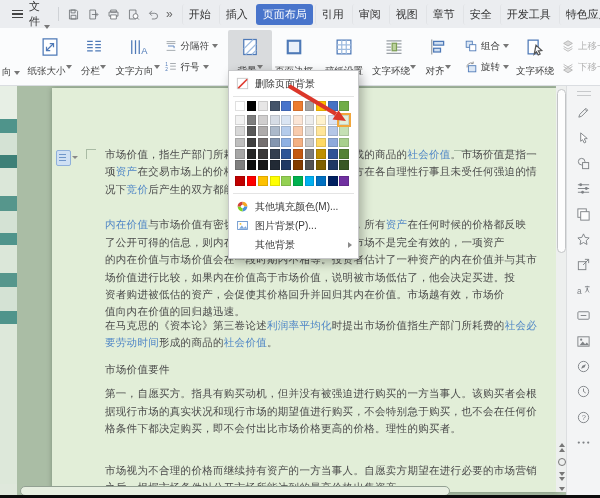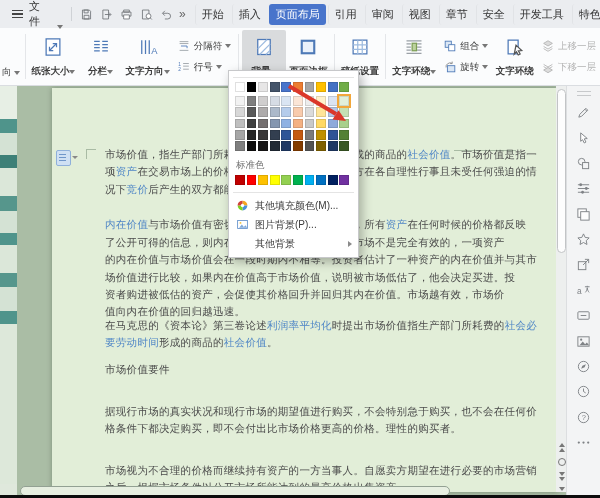--- a/index.html
+++ b/index.html
@@ -6,21 +6,21 @@
   body{width:600px;height:498px;position:relative;overflow:hidden;
        font-family:"Liberation Sans",sans-serif;background:#aabda5;}
   svg{display:block;}
 
   
   .titlebar{position:absolute;top:0;left:0;right:0;height:28px;background:#ebedf0;
             display:flex;align-items:center;font-size:11px;color:#333;z-index:20;}
   .tb-group{display:flex;align-items:center;gap:4px;padding-left:10px;}
   .hamb{display:inline-flex;flex-direction:column;gap:2px;cursor:pointer;padding:2px;}
   .hamb i{display:block;width:11px;height:1.4px;background:#444;}
-  .filebtn{display:inline-flex;align-items:flex-end;gap:17px;cursor:pointer;}
+  .filebtn{display:inline-flex;align-items:flex-end;gap:4px;cursor:pointer;}
   .caret{width:0;height:0;border-left:3.5px solid transparent;border-right:3.5px solid transparent;
          border-top:4px solid #777;display:inline-block;}
   .vsep{width:1px;height:14px;background:#cfd2d6;margin:0 4px;}
   .qicons{display:inline-flex;align-items:center;gap:7px;}
   .qicons .qi{cursor:pointer;}
   .dblchev{color:#666;font-size:12px;cursor:pointer;margin-left:2px;}
   .tabs{display:flex;align-items:center;margin-left:8px;height:100%;}
   .tab{padding:3px 6px;margin:0 1px;border-radius:3px;cursor:pointer;white-space:nowrap;
        border-left:1px solid rgba(0,0,0,0.04);}
   .tab.active{background:#4874cb;color:#fff;border-left-color:transparent;}
@@ -30,21 +30,21 @@
           border-bottom:1px solid #dadde1;display:flex;align-items:stretch;z-index:15;
           padding-left:2px;}
   .rb-partial{display:flex;flex-direction:column;justify-content:flex-end;align-items:flex-start;
               padding:0 2px 6px 0;font-size:9.5px;color:#444;}
   .rb-partial .lbl{display:flex;align-items:center;gap:2px;}
   .rsep{width:1px;background:#e4e6e9;margin:6px 3px;}
   .bigbtn{display:flex;flex-direction:column;align-items:center;justify-content:space-between;
           padding:4px 5px 5px;margin:2px 0;border-radius:2px;cursor:pointer;min-width:34px;}
   .bigbtn.pressed{background:#d9dbdd;}
   .bigbtn .bico{height:26px;display:flex;align-items:center;}
-  .bigbtn .lbl{font-size:9.5px;color:#3d3d3d;display:flex;align-items:center;gap:0;white-space:nowrap;font-weight:bold;}
+  .bigbtn .lbl{font-size:9.5px;color:#3d3d3d;display:flex;gap:0;white-space:nowrap;}
   .stack{display:flex;flex-direction:column;justify-content:center;gap:3px;margin:2px 1px;text-align:right;}
   .stackbtn{display:flex;align-items:center;gap:3px;font-size:9.5px;color:#3d3d3d;
             padding:2px 3px;border-radius:2px;cursor:pointer;white-space:nowrap;}
   .stack.disabled .stackbtn{color:#b3b3b3;cursor:default;}
 
   
   .leftstrip{position:absolute;left:0;top:85px;width:17px;bottom:3px;background:#dfe8dc;z-index:5;}
   .leftstrip div{width:100%;}
   .page{position:absolute;left:52px;top:88px;width:506px;height:404px;background:#e2eed8;
         box-shadow:0 0 5px rgba(40,60,40,.35);overflow:hidden;z-index:4;}
@@ -274,20 +274,33 @@
         <svg width="20" height="20" viewBox="0 0 16 16" fill="none">
           <path d="M2 3h12M2 5.5h3.5M10.5 5.5H14M2 8h3.5M10.5 8H14M2 10.5h3.5M10.5 10.5H14M2 13h12" stroke="#9aa0a6"></path>
           <rect x="6.5" y="5" width="3.5" height="6" fill="#bcd29e" stroke="#7d9e55"></rect>
         </svg>
       </span>
       <span class="lbl">
         <span>文字环绕</span>
         <span class="caret"></span>
       </span>
     </div>
+    <div class="bigbtn">
+      <span class="bico">
+        <svg width="20" height="20" viewBox="0 0 16 16" fill="none">
+          <path d="M3 2v12" stroke="#9aa0a6"></path>
+          <rect x="4.5" y="3.5" width="8" height="3" fill="#cfdff2" stroke="#4e79b7"></rect>
+          <rect x="4.5" y="9" width="5.5" height="3" fill="#cfdff2" stroke="#4e79b7"></rect>
+        </svg>
+      </span>
+      <span class="lbl">
+        <span>对齐</span>
+        <span class="caret"></span>
+      </span>
+    </div>
     <div class="stack">
       <div class="stackbtn">
         <span>
           <svg width="14" height="14" viewBox="0 0 16 16" fill="none">
             <rect x="2.5" y="2.5" width="7" height="7" fill="#dbe7f5" stroke="#4e79b7"></rect>
             <rect x="6.5" y="6.5" width="7" height="7" fill="#fff" stroke="#4e79b7"></rect>
           </svg>
         </span>
         <span>组合</span>
         <span class="caret"></span>
@@ -363,20 +376,21 @@
     <div class="docline" style="top: 95px;"><span>况下</span><span class="lnk">竞价</span><span>后产生的双方都能接受的价格。</span></div>
     <div class="docline" style="top: 130px;"><span class="lnk">内在价值</span><span>与市场价值有密切的关系。若市场是有效的，所有</span><span class="lnk">资产</span><span>在任何时候的价格都反映</span></div>
     <div class="docline" style="top: 148px;"><span>了公开可得的信息，则内在价值与市场价值相等。若市场不是完全有效的，一项资产</span></div>
     <div class="docline" style="top: 165px;"><span>的内在价值与市场价值会在一段时期内不相等。投资者估计了一种资产的内在价值并与其市</span></div>
     <div class="docline" style="top: 183px;"><span>场价值进行比较，如果内在价值高于市场价值，说明被市场低估了，他会决定买进。投</span></div>
     <div class="docline" style="top: 200px;"><span>资者购进被低估的资产，会促使其价格回升并回归其内在价值。市场越有效，市场价</span></div>
     <div class="docline" style="top: 217px;"><span>值向内在价值的回归越迅速。</span></div>
     <div class="docline" style="top: 231px;"><span>在马克思的《资本论》第三卷论述</span><span class="lnk">利润率平均化</span><span>时提出市场价值指生产部门所耗费的</span><span class="lnk">社会必</span></div>
     <div class="docline" style="top: 248px;"><span class="lnk">要劳动时间</span><span>形成的商品的</span><span class="lnk">社会价值</span><span>。</span></div>
     <div class="docline" style="top: 275px;"><span>市场价值要件</span></div>
+    <div class="docline" style="top: 299px;"><span>第一，自愿买方。指具有购买动机，但并没有被强迫进行购买的一方当事人。该购买者会根</span></div>
     <div class="docline" style="top: 317px;"><span>据现行市场的真实状况和现行市场的期望值进行购买，不会特别急于购买，也不会在任何价</span></div>
     <div class="docline" style="top: 334px;"><span>格条件下都决定购买，即不会付出比市场价格更高的价格。理性的购买者。</span></div>
     <div class="docline" style="top: 376px;"><span>市场视为不合理的价格而继续持有资产的一方当事人。自愿卖方期望在进行必要的市场营销</span></div>
     <div class="docline" style="top: 393px;"><span>之后，根据市场条件以公开市场所能达到的最高价格出售资产。</span></div>
   </div>
 
 <div class="vscroll">
     <div class="vthumb"></div>
   </div>
 <div class="scrollnav" id="scrollnav">
@@ -477,20 +491,29 @@
         <circle cx="3" cy="8" r="1.2" fill="#6b6f73"></circle>
         <circle cx="8" cy="8" r="1.2" fill="#6b6f73"></circle>
         <circle cx="13" cy="8" r="1.2" fill="#6b6f73"></circle>
       </svg>
     </div>
   </div>
 <div class="hscroll"></div>
 <div class="bottombar"></div>
 
 <div class="menu">
+  <div class="mi">
+    <span class="mico" id="ico-delete">
+        <svg width="15" height="15" viewBox="0 0 16 16" fill="none">
+          <rect x="2.5" y="2.5" width="11" height="11" fill="#fff" stroke="#c9c9c9"></rect>
+          <path d="M3.5 13L13 3.5" stroke="#e03c31" stroke-width="1.7"></path>
+        </svg>
+      </span>
+    <span>删除页面背景</span>
+  </div>
   <div class="msep"></div>
   <div class="cgrid" id="themegrid">
       <div class="crow theme">
         <div class="sw" style="background: rgb(255, 255, 255);"></div>
         <div class="sw" style="background: rgb(0, 0, 0);"></div>
         <div class="sw" style="background: rgb(231, 230, 230);"></div>
         <div class="sw" style="background: rgb(68, 84, 106);"></div>
         <div class="sw" style="background: rgb(72, 116, 203);"></div>
         <div class="sw" style="background: rgb(237, 125, 49);"></div>
         <div class="sw" style="background: rgb(165, 165, 165);"></div>
@@ -552,21 +575,20 @@
         <div class="sw" style="background: rgb(23, 22, 22);"></div>
         <div class="sw" style="background: rgb(34, 42, 53);"></div>
         <div class="sw" style="background: rgb(31, 56, 100);"></div>
         <div class="sw" style="background: rgb(131, 60, 0);"></div>
         <div class="sw" style="background: rgb(82, 82, 82);"></div>
         <div class="sw" style="background: rgb(127, 96, 0);"></div>
         <div class="sw" style="background: rgb(31, 56, 100);"></div>
         <div class="sw" style="background: rgb(56, 87, 36);"></div>
       </div>
     </div>
-  <div class="mlabel">标准色</div>
   <div class="cgrid" id="stdgrid">
       <div class="crow std">
         <div class="sw" style="background: rgb(192, 0, 0);"></div>
         <div class="sw" style="background: rgb(254, 0, 0);"></div>
         <div class="sw" style="background: rgb(253, 193, 1);"></div>
         <div class="sw" style="background: rgb(255, 255, 1);"></div>
         <div class="sw" style="background: rgb(147, 208, 81);"></div>
         <div class="sw" style="background: rgb(0, 177, 79);"></div>
         <div class="sw" style="background: rgb(1, 176, 241);"></div>
         <div class="sw" style="background: rgb(1, 112, 193);"></div>

